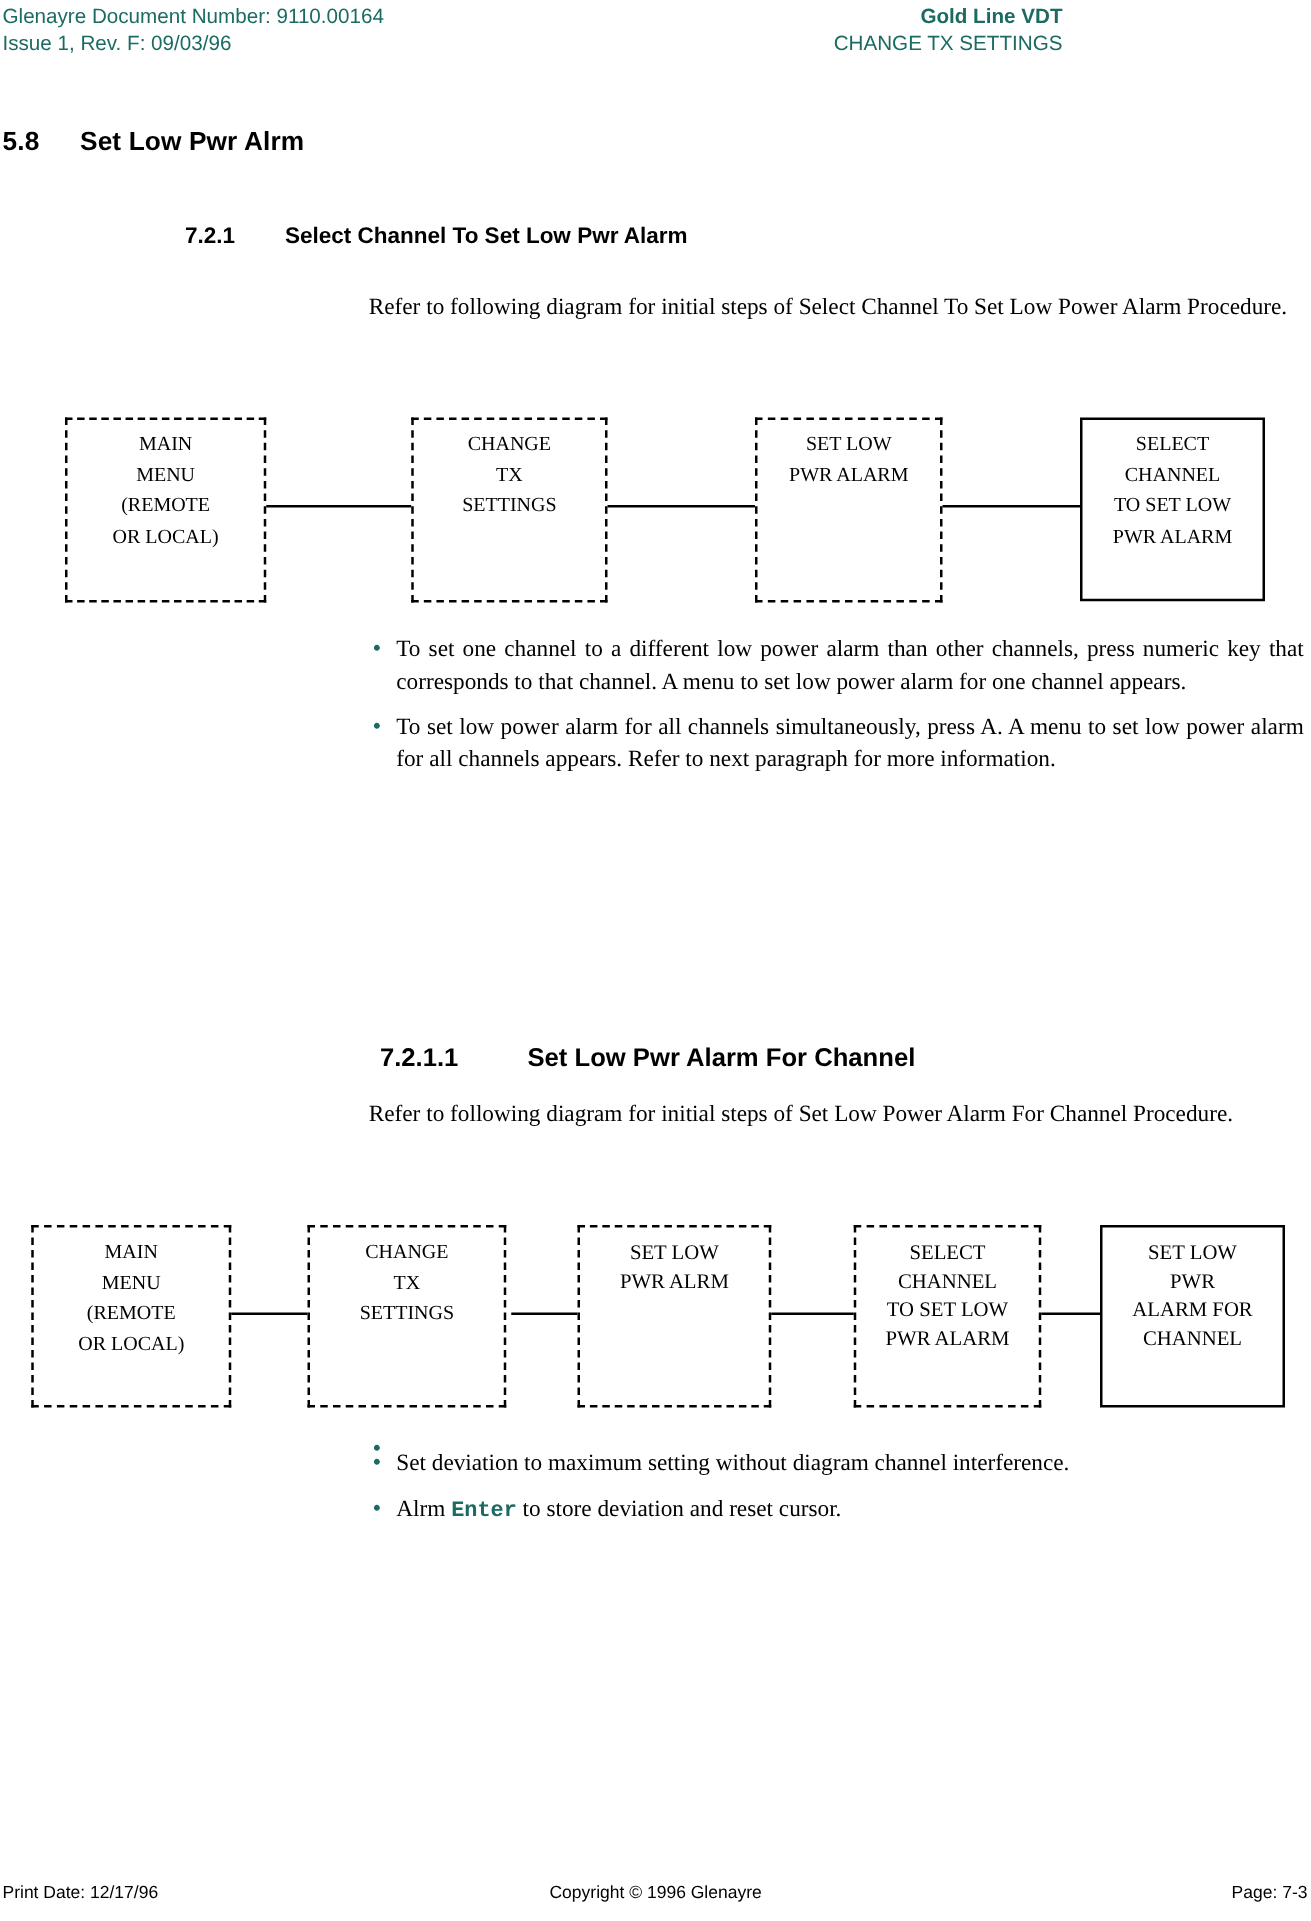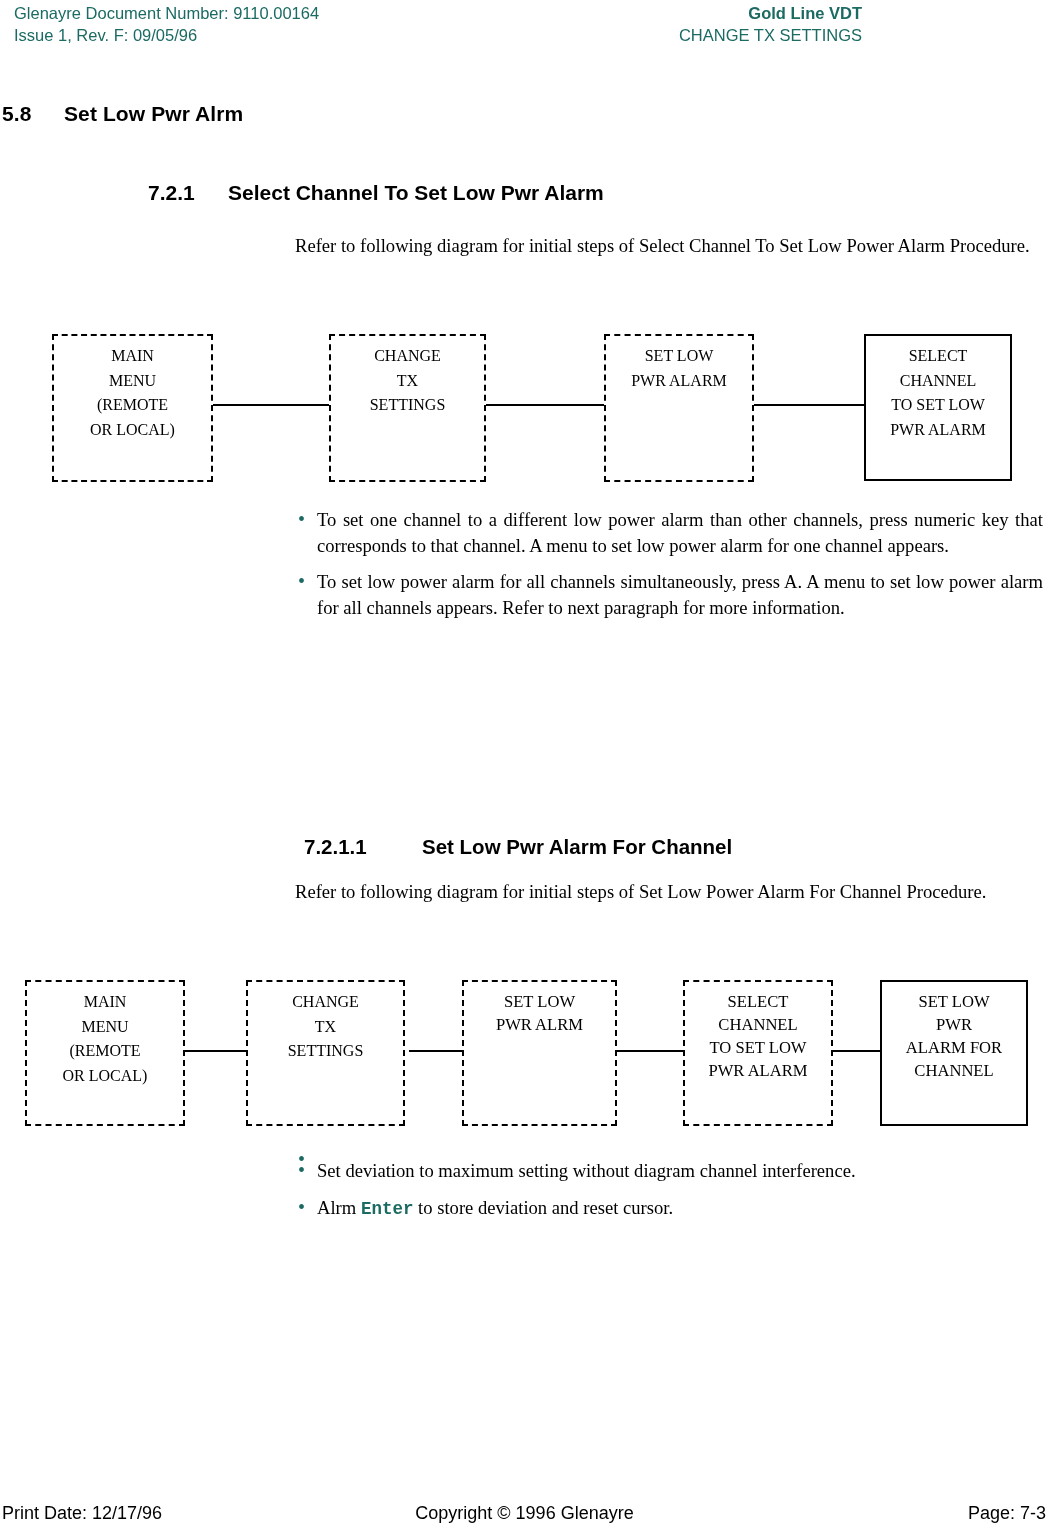--- a/index.html
+++ b/index.html
@@ -13,21 +13,21 @@
     position: relative;
     font-family: "Liberation Serif", "DejaVu Serif", serif;
     color: #000000;
     overflow: hidden;
   }
 
   
   .page-header {
     position: absolute;
     top: 0px;
-    left: 12px;
+    left: 0px;
     width: 853px;
     height: 56px;
   }
   .hdr-left {
     position: absolute;
     left: 2px;
     top: 2px;
     text-align: left;
   }
   .hdr-right {
@@ -49,21 +49,21 @@
   .page-footer {
     position: absolute;
     left: 0px;
     bottom: 12px;
     width: 1049px;
     height: 22px;
   }
   .ftr-item {
     position: absolute;
     font-family: "Liberation Sans", "DejaVu Sans", sans-serif;
-    font-size: 18px;
+    font-size: 14px;
     line-height: 20px;
     color: #000000;
     white-space: nowrap;
   }
   .ftr-left   { left: 2px;  top: 0; }
   .ftr-center { left: 0; top: 0; width: 1049px; text-align: center; }
   .ftr-right  { right: 3px; top: 0; }
 
   
   .h2 {
@@ -74,21 +74,21 @@
     color: #000000;
     white-space: nowrap;
     letter-spacing: 0.1px;
   }
   .h2 .num { display: inline-block; width: 62px; }
 
   .h3 {
     position: absolute;
     font-family: "Liberation Sans", "DejaVu Sans", sans-serif;
     font-weight: bold;
-    font-size: 21px;
+    font-size: 18px;
     color: #000000;
     white-space: nowrap;
   }
   .h3 .num { display: inline-block; width: 80px; }
 
   .h4 {
     position: absolute;
     font-family: "Liberation Sans", "DejaVu Sans", sans-serif;
     font-weight: bold;
     font-size: 20.5px;
@@ -177,21 +177,21 @@
     border-top: 2px solid #000000;
     z-index: 1;
   }
 </style>
 </head>
 <body>
 
 <div class="page-header">
   <div class="hdr-left">
     <div class="hdr-line">Glenayre Document Number: 9110.00164</div>
-    <div class="hdr-line">Issue 1, Rev. F: 09/05/96</div>
+    <div class="hdr-line">Issue 1, Rev. F: 09/03/96</div>
   </div>
   <div class="hdr-right">
     <div class="hdr-line bold">Gold Line VDT</div>
     <div class="hdr-line">CHANGE TX SETTINGS</div>
   </div>
 </div>
 
 <h2 class="h2" style="left:2px; top:85px;">
   <span class="num">5.8</span><span>Set Low Pwr Alrm</span>
 </h2>

